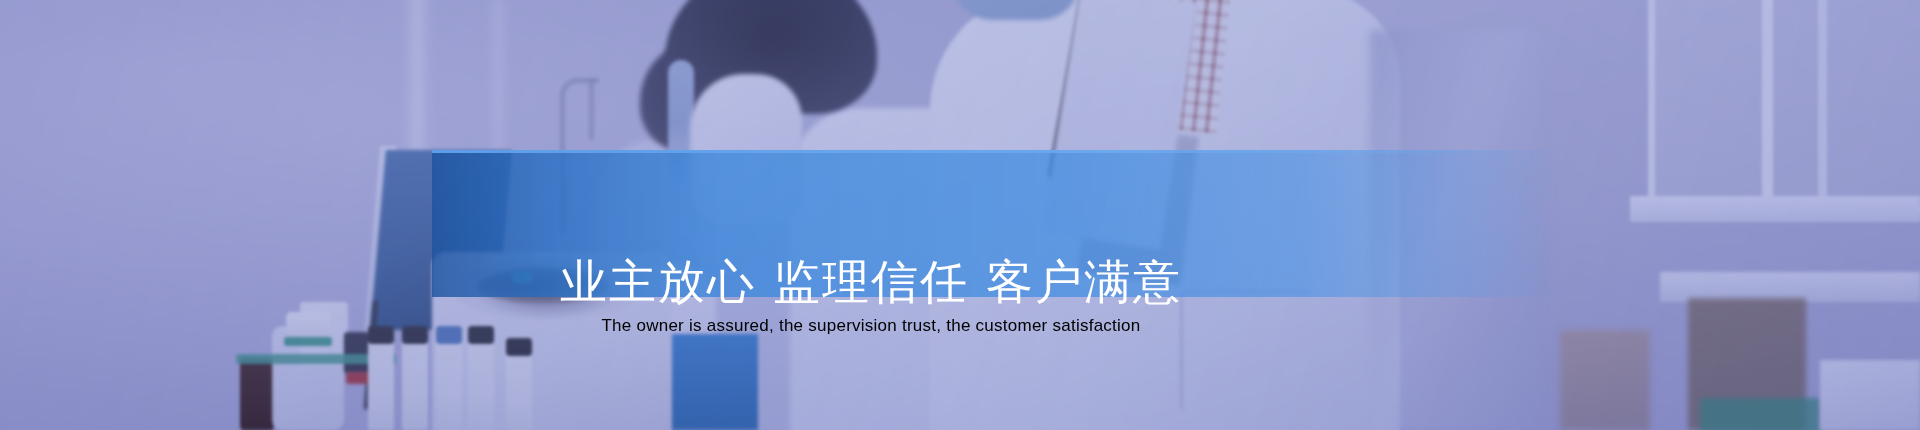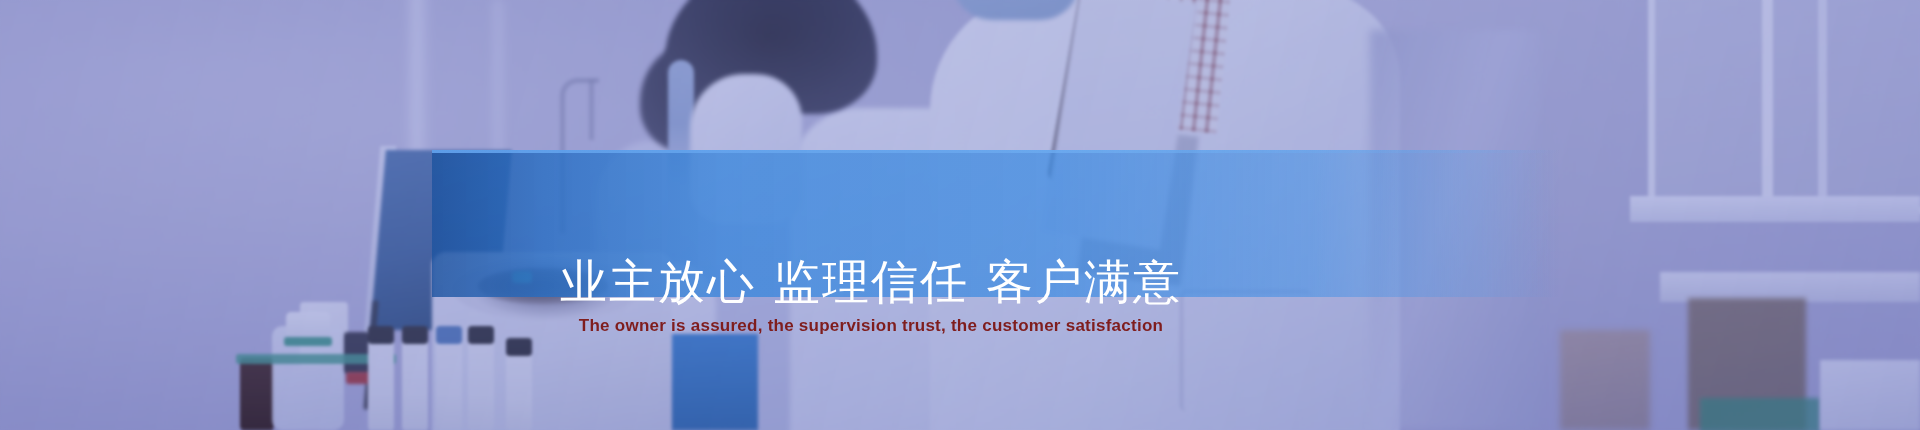--- a/index.html
+++ b/index.html
@@ -476,24 +476,24 @@
     color: #ffffff;
     font-size: 47px;
     line-height: 1.06;
     font-weight: 400;
     letter-spacing: 2px;
     white-space: nowrap;
     margin: 0 0 9px 0;
     font-family: "DejaVu Sans", "Liberation Sans", sans-serif;
   }
   .subhead {
-    color: #7f1d1d;
+    color: #000000;
     font-size: 17px;
     line-height: 1.2;
-    font-weight: 700;
+    font-weight: 400;
     letter-spacing: .25px;
     white-space: nowrap;
     margin: 0;
     font-family: "Liberation Sans", "DejaVu Sans", sans-serif;
   }
 </style>
 </head>
 <body>
 
 <div class="banner">

